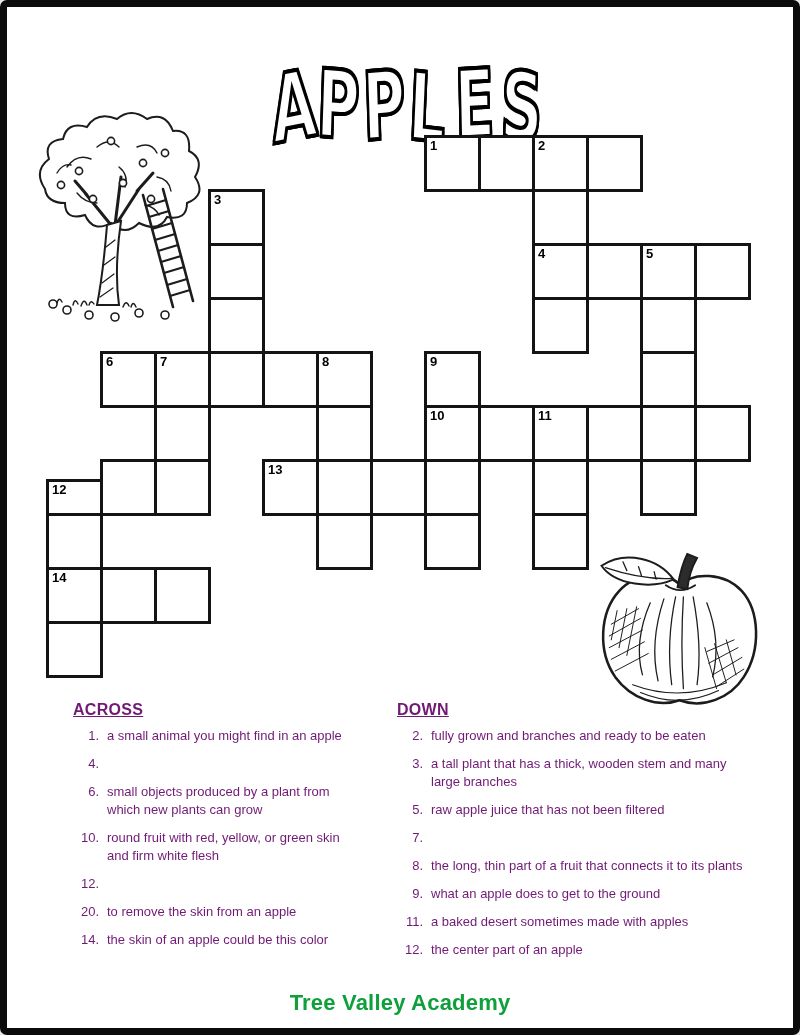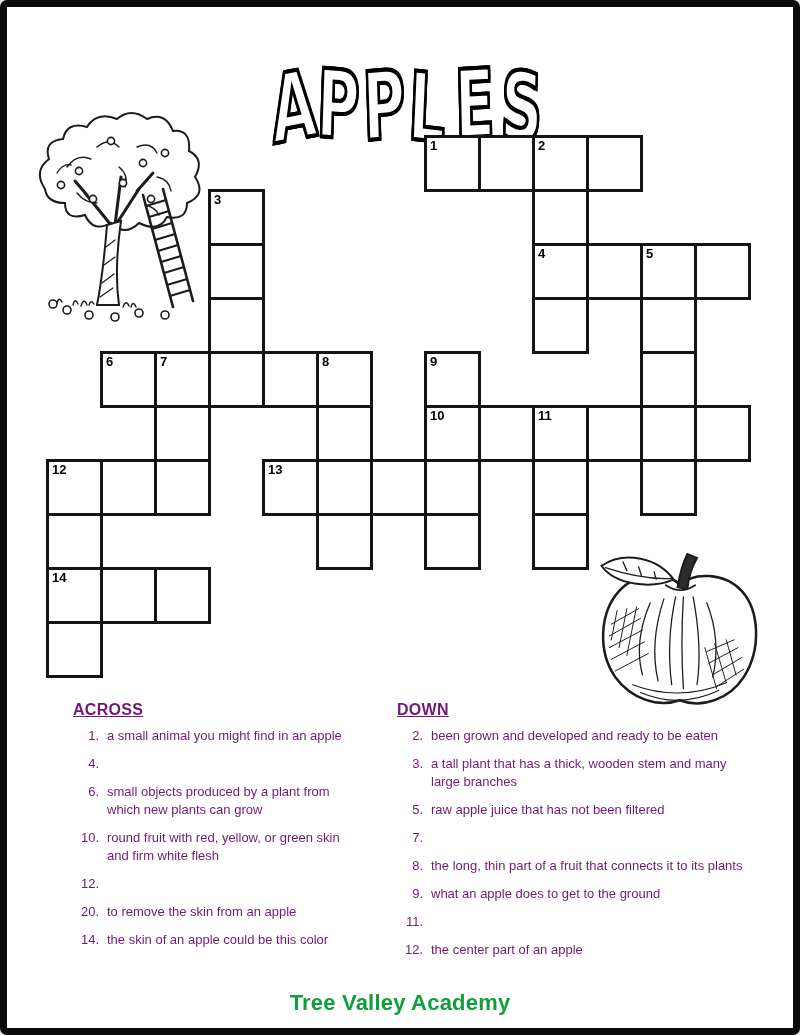--- a/index.html
+++ b/index.html
@@ -144,21 +144,21 @@
       <div class="cell" style="left: 378px; top: 270px; border-color: rgb(20, 20, 20); padding-left: 36px;">
         <span class="num">10</span>
       </div>
       <div class="cell" style="left: 432px; top: 270px; border-color: rgb(20, 20, 20);"></div>
       <div class="cell" style="left: 486px; top: 270px; border-color: rgb(20, 20, 20);">
         <span class="num">11</span>
       </div>
       <div class="cell" style="left: 540px; top: 270px; border-color: rgb(20, 20, 20);"></div>
       <div class="cell" style="left: 594px; top: 270px; border-color: rgb(20, 20, 20);"></div>
       <div class="cell" style="left: 648px; top: 270px; border-color: rgb(20, 20, 20);"></div>
-      <div class="cell" style="left: 0px; top: 324px; border-color: rgb(20, 20, 20);">
+      <div class="cell" style="left: 0px; top: 344px; border-color: rgb(20, 20, 20);">
         <span class="num">12</span>
       </div>
       <div class="cell" style="left: 54px; top: 324px; border-color: rgb(20, 20, 20);"></div>
       <div class="cell" style="left: 108px; top: 324px; border-color: rgb(20, 20, 20);"></div>
       <div class="cell" style="left: 216px; top: 324px; border-color: rgb(20, 20, 20);">
         <span class="num">13</span>
       </div>
       <div class="cell" style="left: 270px; top: 324px; border-color: rgb(20, 20, 20);"></div>
       <div class="cell" style="left: 324px; top: 324px; border-color: rgb(20, 20, 20);"></div>
       <div class="cell" style="left: 378px; top: 324px; border-color: rgb(20, 20, 20);"></div>
@@ -220,21 +220,21 @@
           <span class="ctext">the skin of an apple could be this color</span>
         </div>
       </div>
   </div>
 
   <div class="clues down">
     <h2>DOWN</h2>
     <div id="down-list">
         <div class="clue">
           <span class="cnum">2.</span>
-          <span class="ctext">been grown and developed and ready to be eaten</span>
+          <span class="ctext">fully grown and branches and ready to be eaten</span>
         </div>
         <div class="clue">
           <span class="cnum">3.</span>
           <span class="ctext">a tall plant that has a thick, wooden stem and many
 large branches</span>
         </div>
         <div class="clue">
           <span class="cnum">5.</span>
           <span class="ctext">raw apple juice that has not been filtered</span>
         </div>
@@ -244,20 +244,21 @@
         <div class="clue">
           <span class="cnum">8.</span>
           <span class="ctext">the long, thin part of a fruit that connects it to its plants</span>
         </div>
         <div class="clue">
           <span class="cnum">9.</span>
           <span class="ctext">what an apple does to get to the ground</span>
         </div>
         <div class="clue">
           <span class="cnum">11.</span>
+          <span class="ctext">a baked desert sometimes made with apples</span>
         </div>
         <div class="clue">
           <span class="cnum">12.</span>
           <span class="ctext">the center part of an apple</span>
         </div>
       </div>
   </div>
 
   <div class="footer" style="color: rgb(15, 160, 60);">Tree Valley Academy</div>
 

